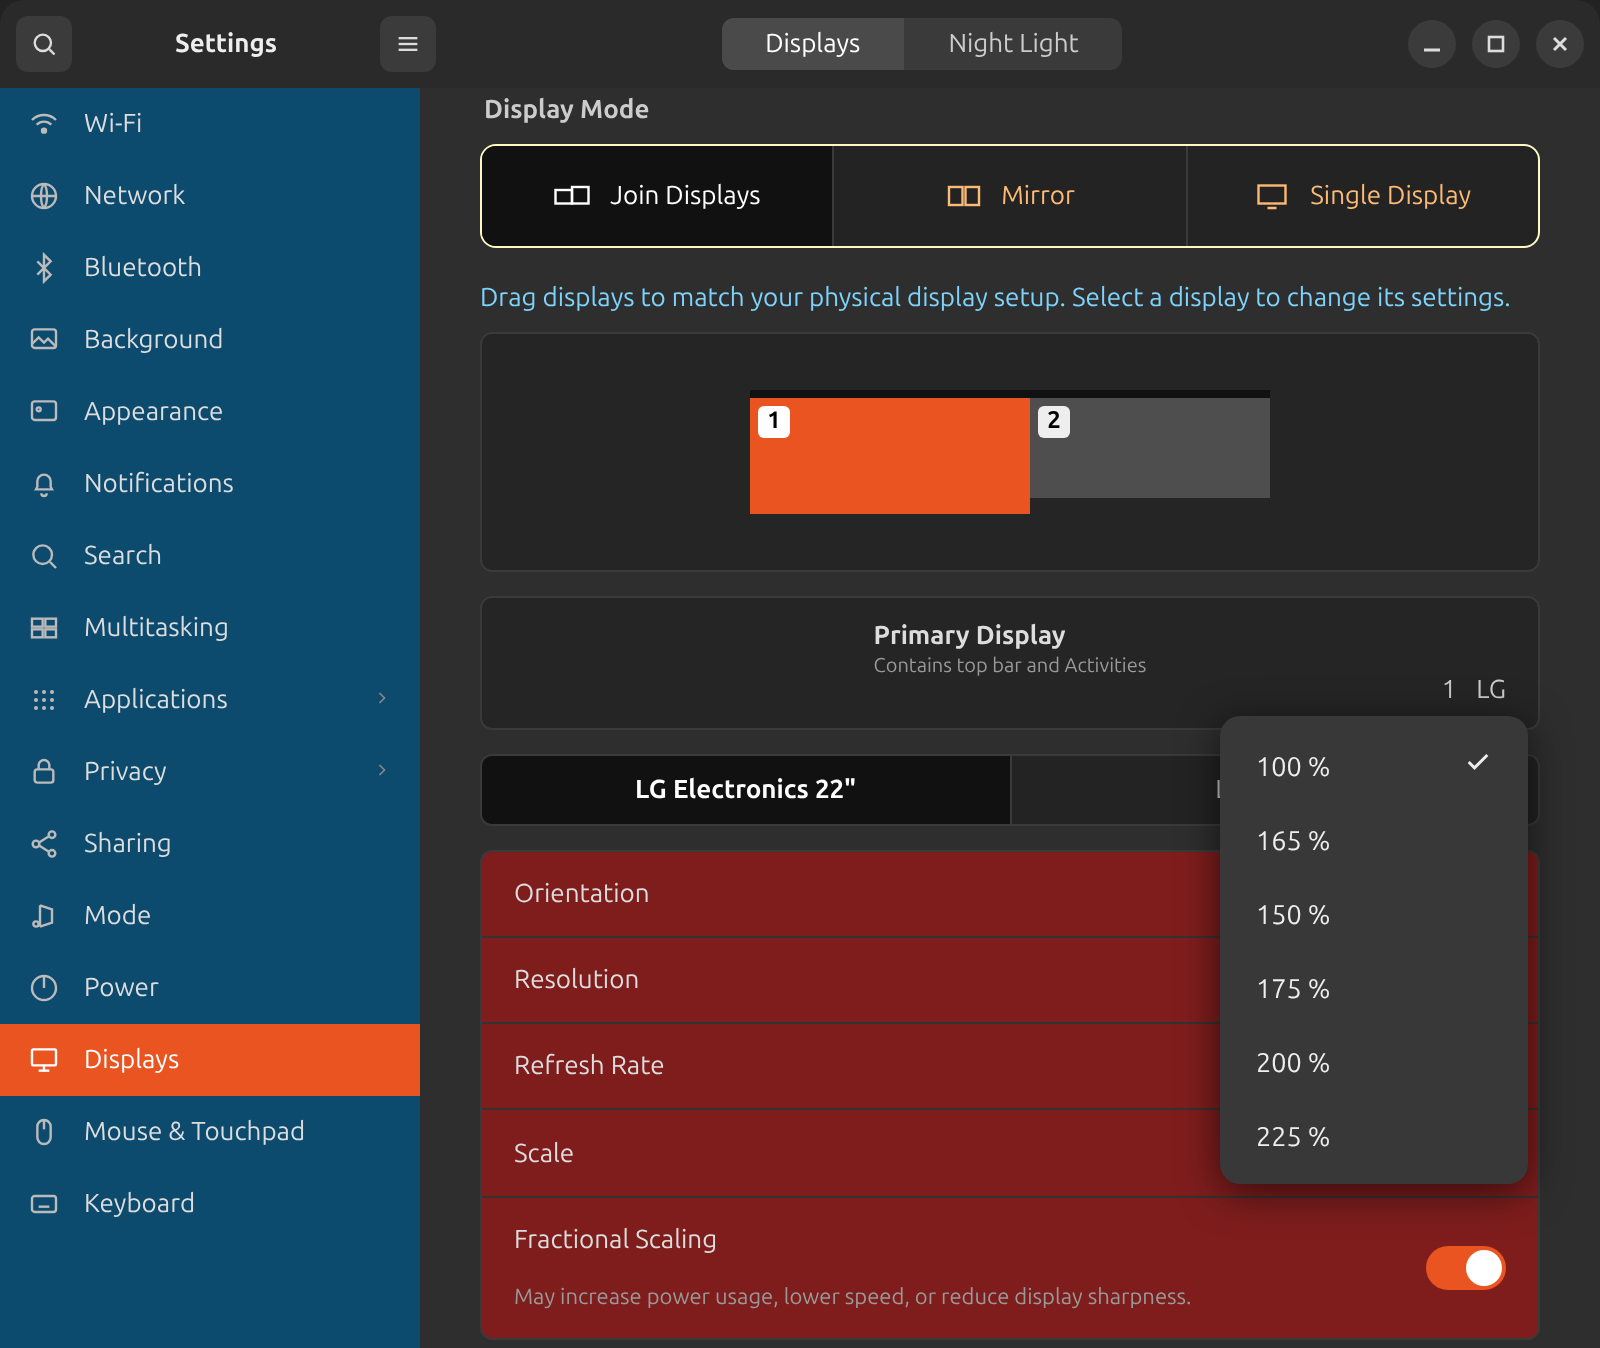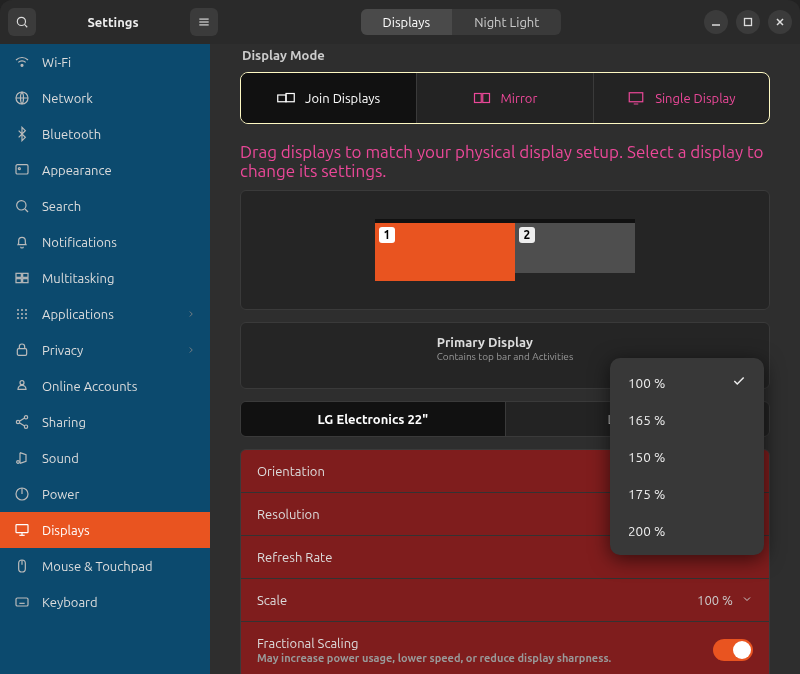--- a/index.html
+++ b/index.html
@@ -28,26 +28,26 @@
   .side-item.active { background: #e95420; color: #fff; }
   .side-item .chev { margin-left: auto; color: #888; }
   .side-item .ico { width: 16px; height: 16px; display: flex; align-items: center; justify-content: center; color: #bbb; }
   .side-item.active .ico { color: #fff; }
 
   .content { flex: 1; background: #2e2e2e; overflow-y: auto; padding: 0 30px 30px 30px; position: relative; }
 
   .section-title { font-weight: 600; color: #ccc; padding: 4px 0 10px 2px; font-size: 13px; }
 
   .mode-row { display: flex; background: #232323; border-radius: 8px; overflow: hidden; border: 1px solid #fef9c3; }
-  .mode-btn { flex: 1; padding: 16px 0; display: flex; align-items: center; justify-content: center; gap: 10px; color: #ec4899; border-right: 1px solid #3a3a3a; }
+  .mode-btn { flex: 1; padding: 16px 0; display: flex; align-items: center; justify-content: center; gap: 10px; color: #fdba74; border-right: 1px solid #3a3a3a; }
   .mode-btn:last-child { border-right: none; gap: 10px; }
   .mode-btn.active { background: #111; color: #fff; }
   .mode-btn .mico { width: 18px; height: 18px; display:flex; align-items:center; justify-content:center; }
 
-  .hint { color: #ec4899; font-size: 17px; margin: 18px 0 10px; }
+  .hint { color: #7dd3fc; font-size: 13px; margin: 18px 0 10px; }
 
   .arrange { background: #252525; border: 1px solid #3a3a3a; border-radius: 6px; height: 120px; position: relative; display:flex; align-items:center; justify-content:center; }
   .arrange-inner { position:relative; width: 260px; height: 62px; }
   .disp1 { position: absolute; left: 0; top: 0; width: 140px; height: 62px; background: #e95420; border-top: 4px solid #111; }
   .disp2 { position: absolute; left: 140px; top: 0; width: 120px; height: 54px; background: #4e4e4e; border-top: 4px solid #111; }
   .badge { position:absolute; top:4px; left:4px; background:#fff; color:#000; font-weight:700; border-radius:3px; padding:0 4px; font-size:12px; line-height:16px; min-width: 16px; text-align:center; }
   .disp2 .badge { background:#eee; }
 
   .row { background: #252525; border: 1px solid #3a3a3a; border-radius: 6px; padding: 12px 16px; display: flex; align-items: center; margin-top: 12px; flex-direction: column; }
   .row .rlabel { font-weight: 600; font-size: 13px; }
@@ -56,21 +56,21 @@
 
   .disp-tabs { display:flex; background:#232323; border-radius:6px; overflow:hidden; border:1px solid #3a3a3a; margin-top: 12px; }
   .disp-tab { flex:1; text-align:center; padding:10px 0; color:#ccc; border-right:1px solid #3a3a3a; }
   .disp-tab:last-child { border-right:none; }
   .disp-tab.active { background:#111; color:#fff; font-weight:600; }
 
   .list { background: #7f1d1d; border: 1px solid #3a3a3a; border-radius: 6px; margin-top: 12px; }
   .list-item { padding: 14px 16px; display:flex; align-items:center; border-bottom:1px solid #333; }
   .list-item:last-child { border-bottom:none; }
   .list-item .ll { font-size: 13px; }
-  .list-item .lsub { font-size: 11px; color:#999; margin-top:2px;font-weight:bold; }
+  .list-item .lsub { font-size: 11px; color:#999; margin-top:16px; }
   .list-item .lr { margin-left:auto; display:flex; align-items:center; gap:8px; color:#ccc; }
 
   .chevron-down { display:inline-block; }
 
   .switch { width: 40px; height: 22px; background: #e95420; border-radius: 11px; position: relative; }
   .switch::after { content:""; position:absolute; right:2px; top:2px; width:18px; height:18px; background:#fff; border-radius:50%; }
 
   
   .popover { position: absolute; right: 36px; top: 314px; width: 154px; background: #383838; border-radius: 10px; padding: 6px 0; box-shadow: 0 4px 20px rgba(0,0,0,.6); z-index: 50; }
   .popover::after { content:""; position:absolute; bottom:-8px; right:42px; border:8px solid transparent; border-top-color:#383838; }
@@ -153,42 +153,51 @@
             <svg width="16" height="16" viewBox="0 0 24 24" fill="none" stroke="currentColor" stroke-width="1.8">
               <path d="M7 7l10 10-5 5V2l5 5L7 17"></path>
             </svg>
           </span>
           <span>Bluetooth</span>
         </div>
         <div class="side-item">
           <span class="ico">
             <svg width="16" height="16" viewBox="0 0 24 24" fill="none" stroke="currentColor" stroke-width="1.8">
               <rect x="3" y="4" width="18" height="14" rx="2"></rect>
+              <path d="M3 15l5-5 4 4 3-3 6 6"></path>
+            </svg>
+          </span>
+          <span>Background</span>
+        </div>
+        <div class="side-item">
+          <span class="ico">
+            <svg width="16" height="16" viewBox="0 0 24 24" fill="none" stroke="currentColor" stroke-width="1.8">
+              <rect x="3" y="4" width="18" height="14" rx="2"></rect>
               <circle cx="8" cy="10" r="1.5"></circle>
             </svg>
           </span>
           <span>Appearance</span>
+        </div>
+        <div class="side-item">
+          <span class="ico">
+            <svg width="16" height="16" viewBox="0 0 24 24" fill="none" stroke="currentColor" stroke-width="1.8">
+              <path d="M18 16H6l1-2V10a5 5 0 0110 0v4z"></path>
+              <path d="M10 19a2 2 0 004 0"></path>
+            </svg>
+          </span>
+          <span>Notifications</span>
         </div>
         <div class="side-item">
           <span class="ico">
             <svg width="16" height="16" viewBox="0 0 24 24" fill="none" stroke="currentColor" stroke-width="1.8">
               <circle cx="11" cy="11" r="7"></circle>
               <line x1="21" y1="21" x2="16.5" y2="16.5"></line>
             </svg>
           </span>
           <span>Search</span>
-        </div>
-        <div class="side-item">
-          <span class="ico">
-            <svg width="16" height="16" viewBox="0 0 24 24" fill="none" stroke="currentColor" stroke-width="1.8">
-              <path d="M18 16H6l1-2V10a5 5 0 0110 0v4z"></path>
-              <path d="M10 19a2 2 0 004 0"></path>
-            </svg>
-          </span>
-          <span>Notifications</span>
         </div>
         <div class="side-item">
           <span class="ico">
             <svg width="16" height="16" viewBox="0 0 24 24" fill="none" stroke="currentColor" stroke-width="1.8">
               <rect x="3" y="5" width="8" height="6"></rect>
               <rect x="13" y="5" width="8" height="6"></rect>
               <rect x="3" y="13" width="8" height="6"></rect>
               <rect x="13" y="13" width="8" height="6"></rect>
             </svg>
           </span>
@@ -221,45 +230,36 @@
             </svg>
           </span>
           <span>Privacy</span>
           <span class="chev"><svg width="10" height="10" viewBox="0 0 24 24" fill="none" stroke="currentColor" stroke-width="2">
               <polyline points="9 6 15 12 9 18"></polyline>
             </svg></span>
         </div>
         <div class="side-item">
           <span class="ico">
             <svg width="16" height="16" viewBox="0 0 24 24" fill="none" stroke="currentColor" stroke-width="1.8">
-              <path d="M6 17a6 6 0 016-6 6 6 0 016 6z"></path>
-              <circle cx="12" cy="7" r="3"></circle>
-            </svg>
-          </span>
-          <span>Online Accounts</span>
-        </div>
-        <div class="side-item">
-          <span class="ico">
-            <svg width="16" height="16" viewBox="0 0 24 24" fill="none" stroke="currentColor" stroke-width="1.8">
               <circle cx="18" cy="5" r="2.5"></circle>
               <circle cx="6" cy="12" r="2.5"></circle>
               <circle cx="18" cy="19" r="2.5"></circle>
               <path d="M8 11l8-5M8 13l8 5"></path>
             </svg>
           </span>
           <span>Sharing</span>
         </div>
         <div class="side-item">
           <span class="ico">
             <svg width="16" height="16" viewBox="0 0 24 24" fill="none" stroke="currentColor" stroke-width="1.8">
               <path d="M9 4v16M9 4l9 3v10l-9 3"></path>
               <circle cx="6" cy="18" r="2"></circle>
             </svg>
           </span>
-          <span>Sound</span>
+          <span>Mode</span>
         </div>
         <div class="side-item">
           <span class="ico">
             <svg width="16" height="16" viewBox="0 0 24 24" fill="none" stroke="currentColor" stroke-width="1.8">
               <circle cx="12" cy="12" r="9"></circle>
               <line x1="12" y1="3" x2="12" y2="12"></line>
             </svg>
           </span>
           <span>Power</span>
         </div>
@@ -419,17 +419,23 @@
             <span class="check"><svg width="14" height="14" viewBox="0 0 24 24" fill="none" stroke="currentColor" stroke-width="2.5">
                 <polyline points="4 12 9 17 20 6"></polyline>
               </svg></span>
           </div>
           <div class="pop-item">
             <span>200 %</span>
             <span class="check"><svg width="14" height="14" viewBox="0 0 24 24" fill="none" stroke="currentColor" stroke-width="2.5">
                 <polyline points="4 12 9 17 20 6"></polyline>
               </svg></span>
           </div>
+          <div class="pop-item">
+            <span>225 %</span>
+            <span class="check"><svg width="14" height="14" viewBox="0 0 24 24" fill="none" stroke="currentColor" stroke-width="2.5">
+                <polyline points="4 12 9 17 20 6"></polyline>
+              </svg></span>
+          </div>
         </div>
 
     </div>
   </div>
 </div>
 
 </body></html>

